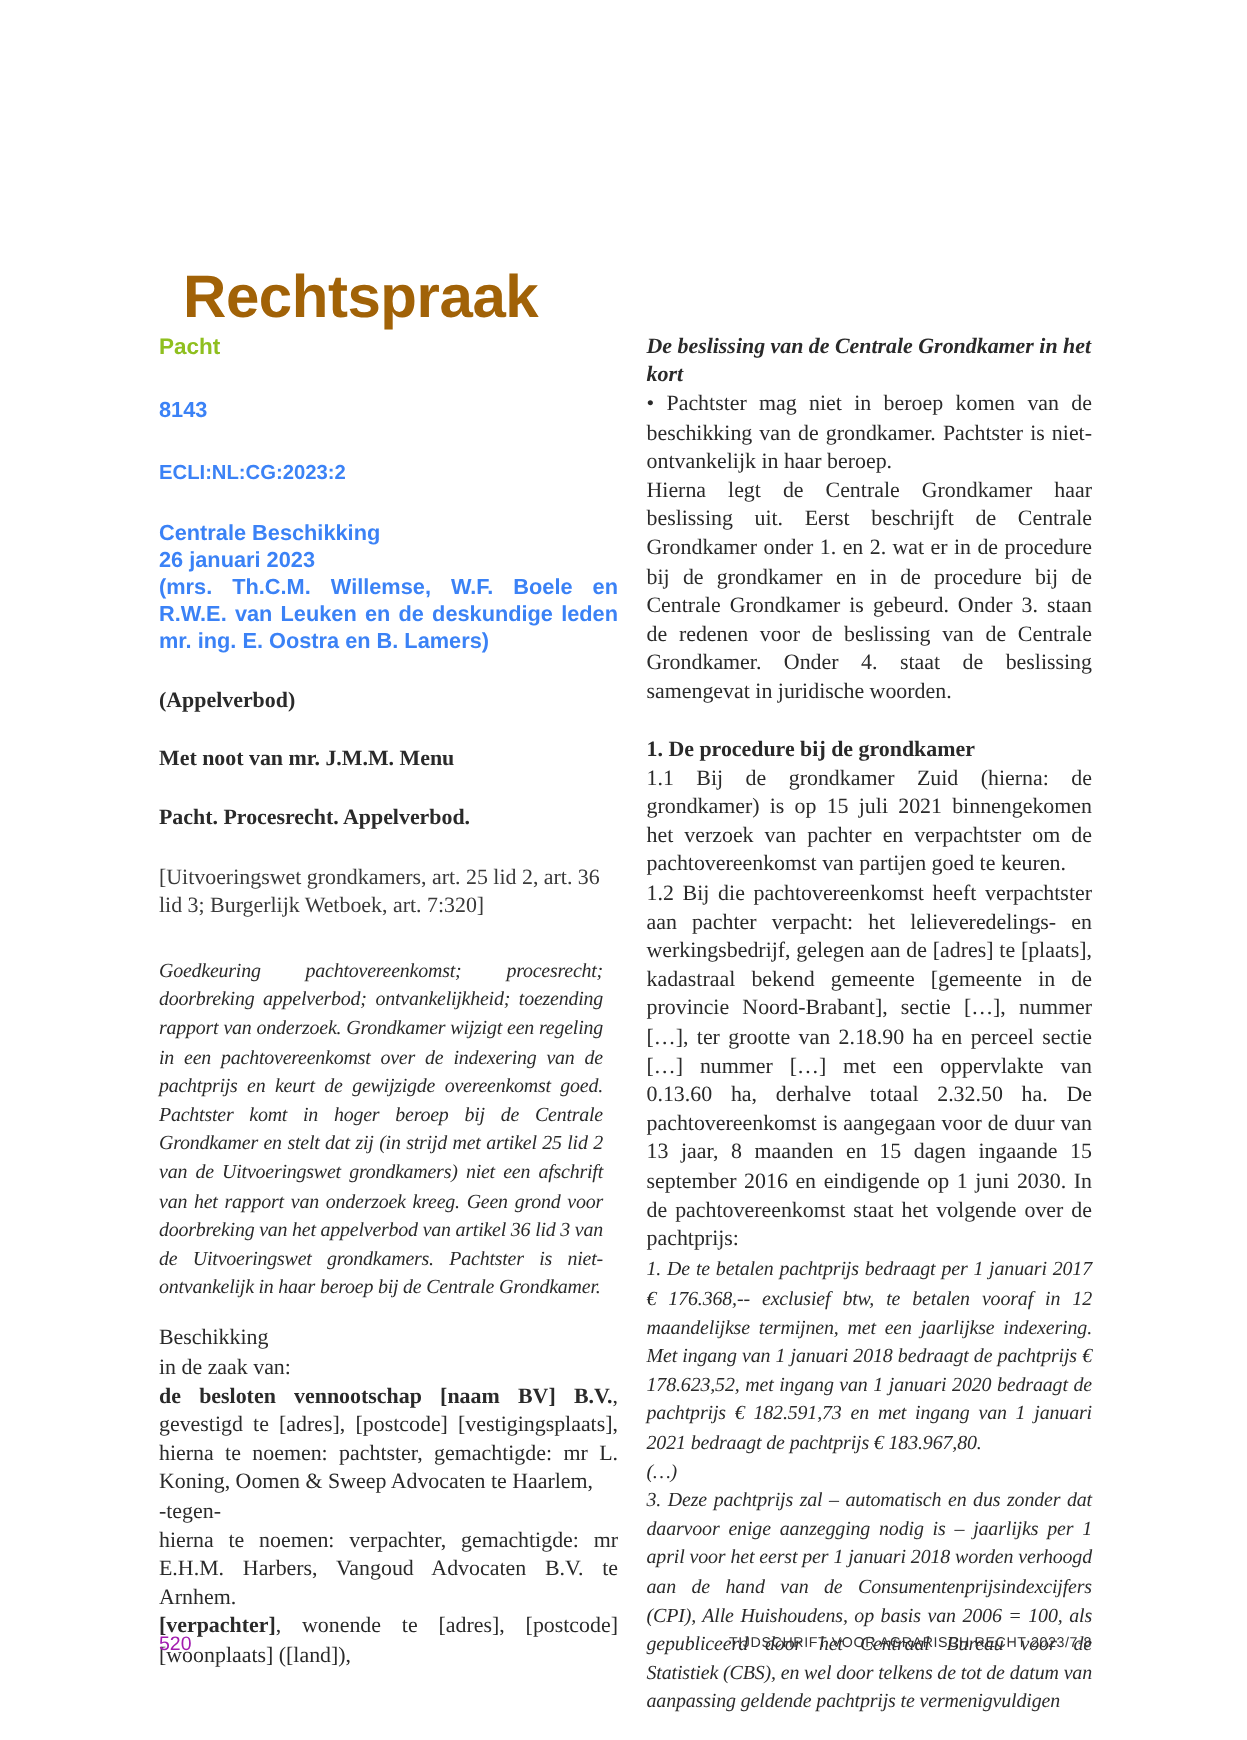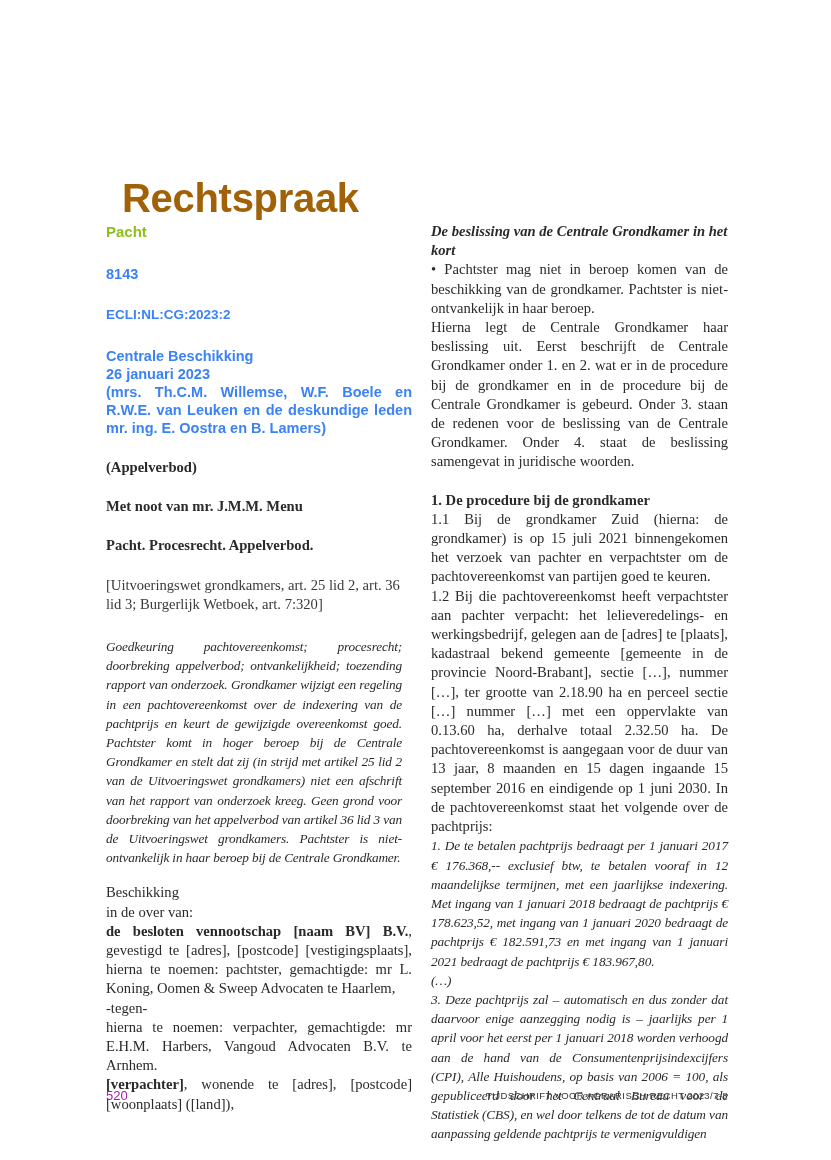--- a/index.html
+++ b/index.html
@@ -58,21 +58,21 @@
     <div>26 januari 2023</div>
     <div>(mrs. Th.C.M. Willemse, W.F. Boele en R.W.E. van Leuken en de deskundige leden mr. ing. E. Oostra en B. Lamers)</div>
   </div>
   <p class="meta-line">(Appelverbod)</p>
   <p class="meta-line">Met noot van mr. J.M.M. Menu</p>
   <p class="meta-line">Pacht. Procesrecht. Appelverbod.</p>
   <p class="articles">[Uitvoeringswet grondkamers, art. 25 lid 2, art. 36 lid 3; Burgerlijk Wetboek, art. 7:320]</p>
   <p class="summary">Goedkeuring pachtovereenkomst; procesrecht; doorbreking appelverbod; ontvankelijkheid; toezending rapport van onderzoek. Grondkamer wijzigt een regeling in een pachtovereenkomst over de indexering van de pachtprijs en keurt de gewijzigde overeenkomst goed. Pachtster komt in hoger beroep bij de Centrale Grondkamer en stelt dat zij (in strijd met artikel 25 lid 2 van de Uitvoeringswet grondkamers) niet een afschrift van het rapport van onderzoek kreeg. Geen grond voor doorbreking van het appelverbod van artikel 36 lid 3 van de Uitvoeringswet grondkamers. Pachtster is niet-ontvankelijk in haar beroep bij de Centrale Grondkamer.</p>
   <div class="party-block">
     <p>Beschikking</p>
-    <p>in de over van:</p>
+    <p>in de zaak van:</p>
     <p><span class="b">de besloten vennootschap [naam BV] B.V.</span><span>, gevestigd te [adres], [postcode] [vestigingsplaats], hierna te noemen: pachtster, gemachtigde: mr L. Koning, Oomen &amp; Sweep Advocaten te Haarlem,</span></p>
     <p>-tegen-</p>
     <p>hierna te noemen: verpachter, gemachtigde: mr E.H.M. Harbers, Vangoud Advocaten B.V. te Arnhem.</p>
     <p><span class="b">[verpachter]</span><span>, wonende te [adres], [postcode] [woonplaats] ([land]),</span></p>
   </div>
 </div>
 
 <div class="col col-right right">
   <h3 class="bi">De beslissing van de Centrale Grondkamer in het kort</h3>
   <p>• Pachtster mag niet in beroep komen van de beschikking van de grondkamer. Pachtster is niet-ontvankelijk in haar beroep.</p>

